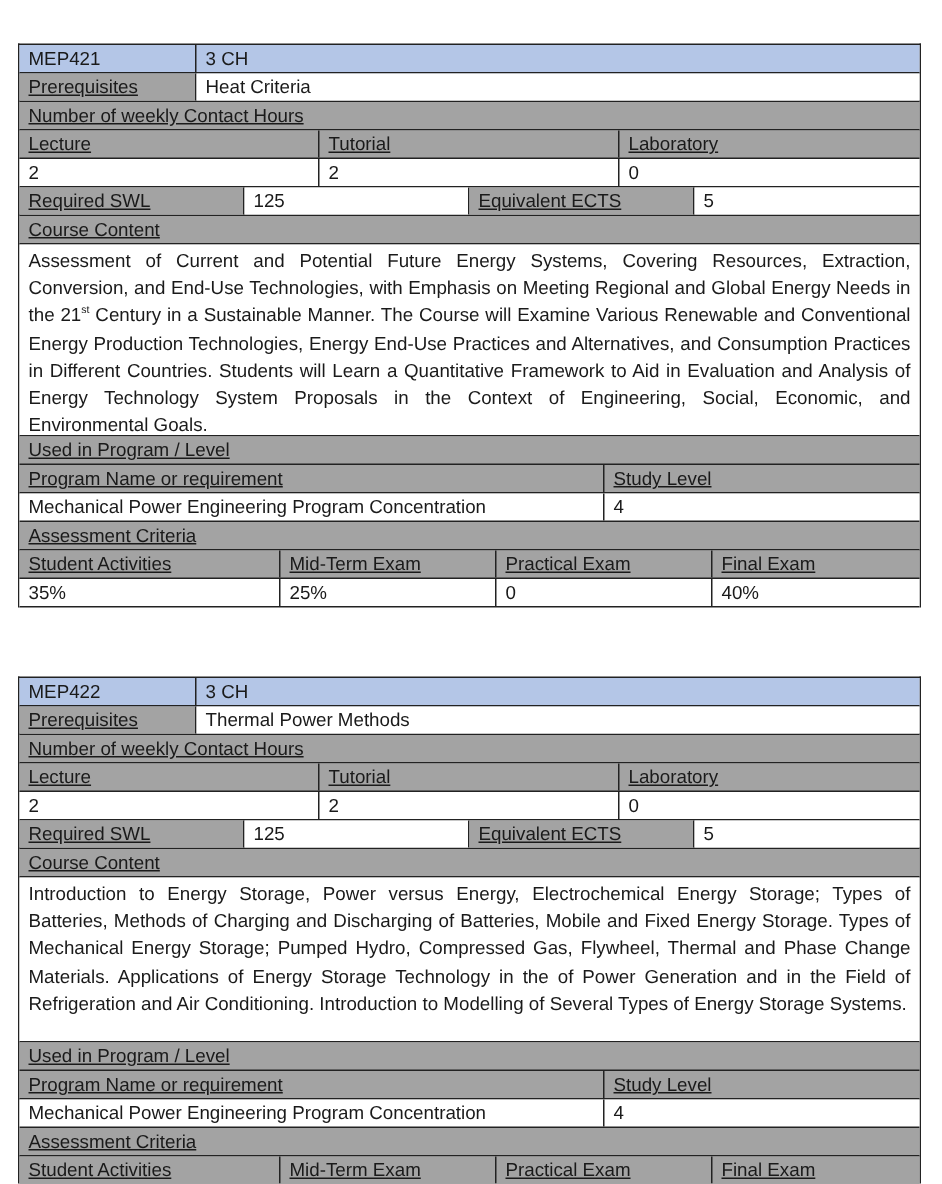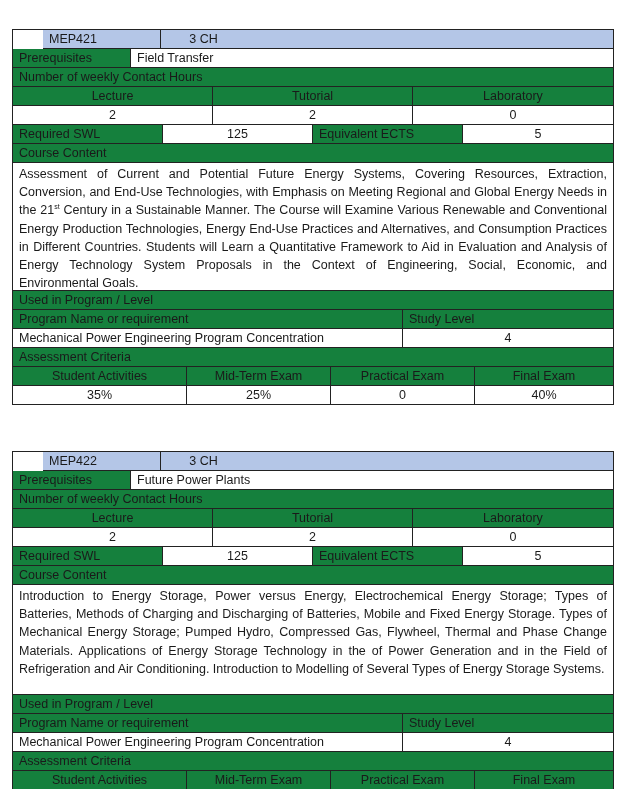--- a/index.html
+++ b/index.html
@@ -1,37 +1,37 @@
 <!DOCTYPE html>
 <html><head>
 <meta charset="utf-8">
 <style>
   body { margin:0; background:#ffffff; width:628px; height:789px; position:relative; font-family:"Liberation Sans", sans-serif; color:#1a1a1a; }
   .course { position:absolute; left:12px; width:600px; border:1px solid #222; border-bottom:none; }
   .row { display:flex; border-bottom:1px solid #222; height:18px; font-size:12.5px; line-height:18px; }
   .row > div { border-right:1px solid #222; padding:0 6px; box-sizing:border-box; white-space:nowrap; overflow:hidden; }
   .row > div:last-child { border-right:none; }
-  .blue { background:#b4c6e7;margin-left:30px; }
-  .green { background:#15803d; }
+  .blue { background:#b4c6e7; }
+  .green { background:#a3a3a3;text-decoration:underline; }
   .white { background:#ffffff; }
-  .c { text-align:center; }
+  .c { text-align:left; }
   .content { border-bottom:1px solid #222; padding:2px 6px 1px 6px; font-size:12.5px; line-height:18.2px; text-align:justify; background:#fff; }
   sup { font-size:7px; line-height:0; }
 </style>
 </head>
 <body>
 
 <div class="course" style="top:29px;">
   <div class="row blue">
     <div style="width:118px">MEP421</div>
     <div style="width:85px" class="c">3 CH</div>
   </div>
   <div class="row">
     <div class="green" style="width:118px">Prerequisites</div>
-    <div class="white" style="width:482px">Field Transfer</div>
+    <div class="white" style="width:482px">Heat Criteria</div>
   </div>
   <div class="row green">
     <div style="width:600px">Number of weekly Contact Hours</div>
   </div>
   <div class="row green">
     <div class="c" style="width:200px">Lecture</div>
     <div class="c" style="width:200px">Tutorial</div>
     <div class="c" style="width:200px">Laboratory</div>
   </div>
   <div class="row white">
@@ -77,21 +77,21 @@
   </div>
 </div>
 
 <div class="course" style="top:451px;">
   <div class="row blue">
     <div style="width:118px">MEP422</div>
     <div style="width:85px" class="c">3 CH</div>
   </div>
   <div class="row">
     <div class="green" style="width:118px">Prerequisites</div>
-    <div class="white" style="width:482px">Future Power Plants</div>
+    <div class="white" style="width:482px">Thermal Power Methods</div>
   </div>
   <div class="row green">
     <div style="width:600px">Number of weekly Contact Hours</div>
   </div>
   <div class="row green">
     <div class="c" style="width:200px">Lecture</div>
     <div class="c" style="width:200px">Tutorial</div>
     <div class="c" style="width:200px">Laboratory</div>
   </div>
   <div class="row white">

